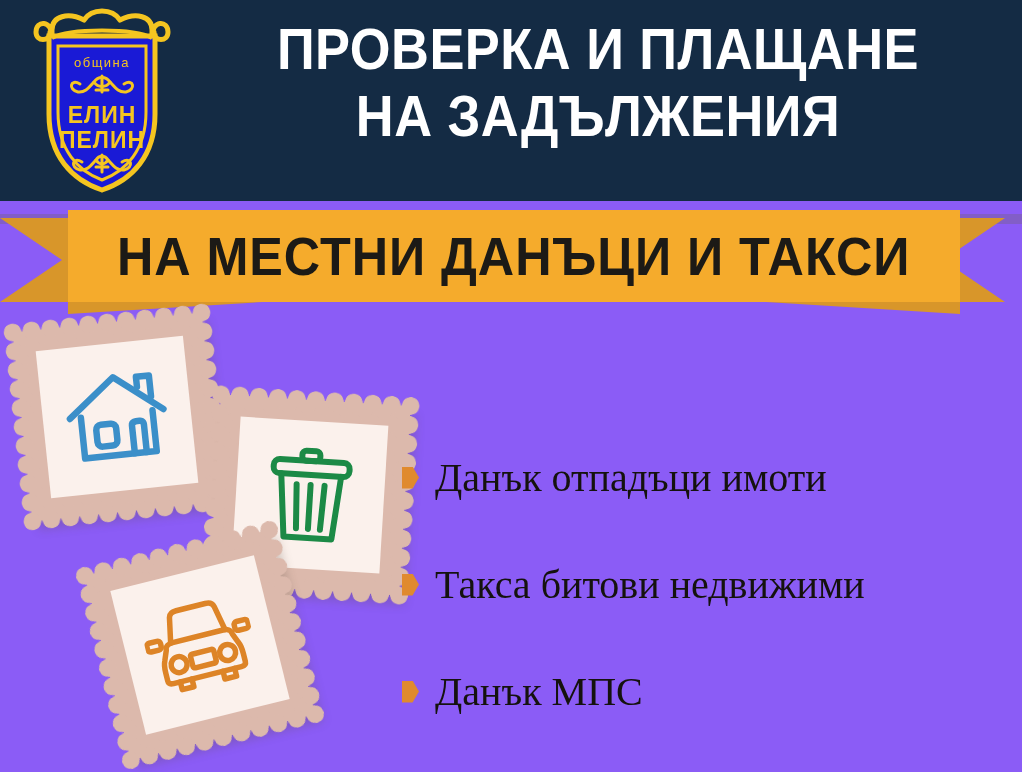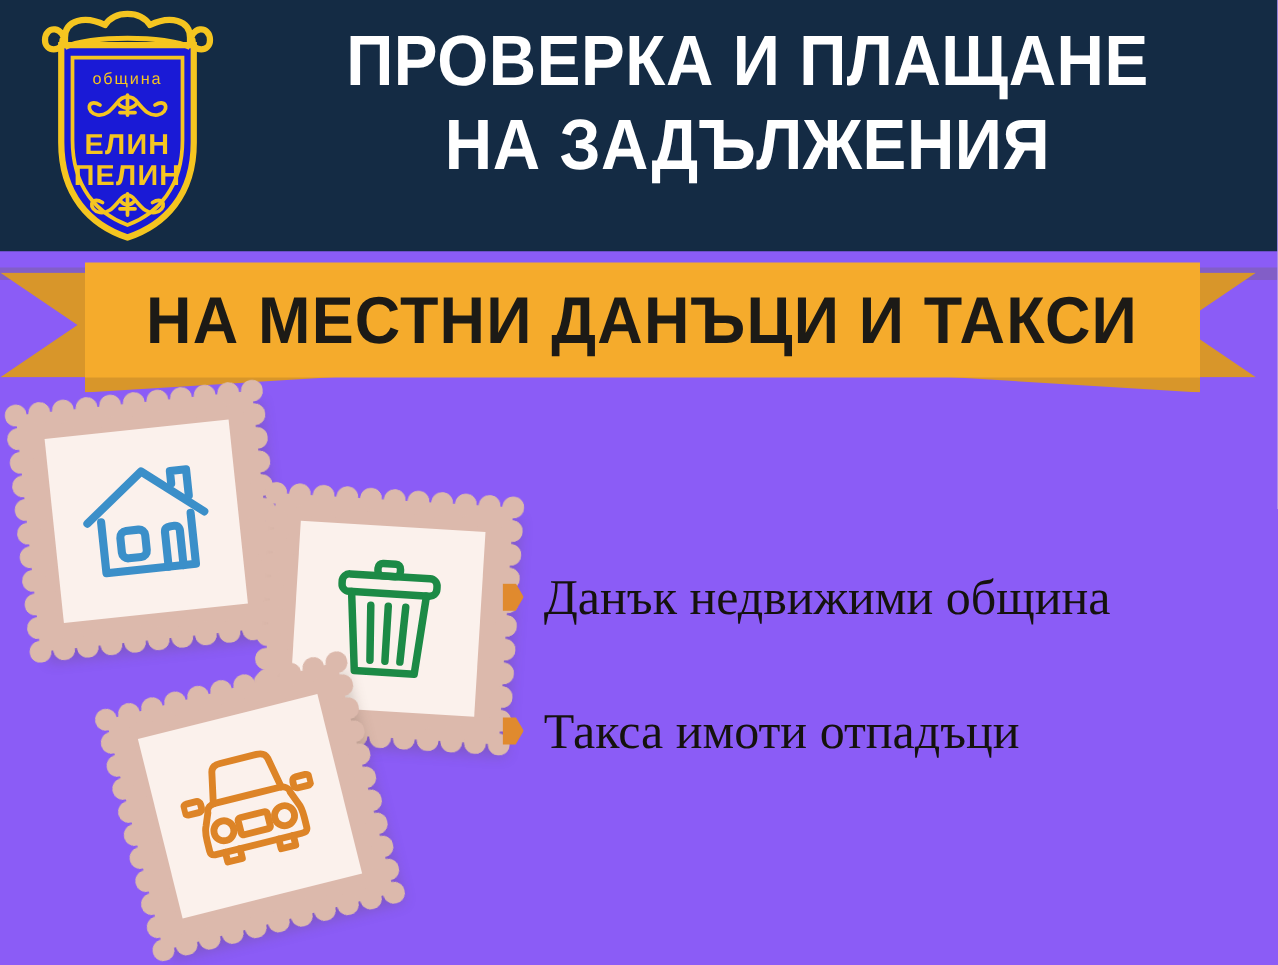--- a/index.html
+++ b/index.html
@@ -338,24 +338,28 @@
         </svg>
       </div>
     </div>
 
   </div>
 
   <div class="bullets">
 
     <div class="bullet-row">
       <span class="bullet-marker"></span>
-      <span class="bullet-label">Данък недвижими община</span>
+      <span class="bullet-label">Данък отпадъци имоти</span>
     </div>
 
     <div class="bullet-row">
       <span class="bullet-marker"></span>
-      <span class="bullet-label">Такса имоти отпадъци</span>
-    </div>
-
+      <span class="bullet-label">Такса битови недвижими</span>
+    </div>
+
+    <div class="bullet-row">
+      <span class="bullet-marker"></span>
+      <span class="bullet-label">Данък МПС</span>
+    </div>
 
   </div>
 
 </div>
 
 </body></html>

